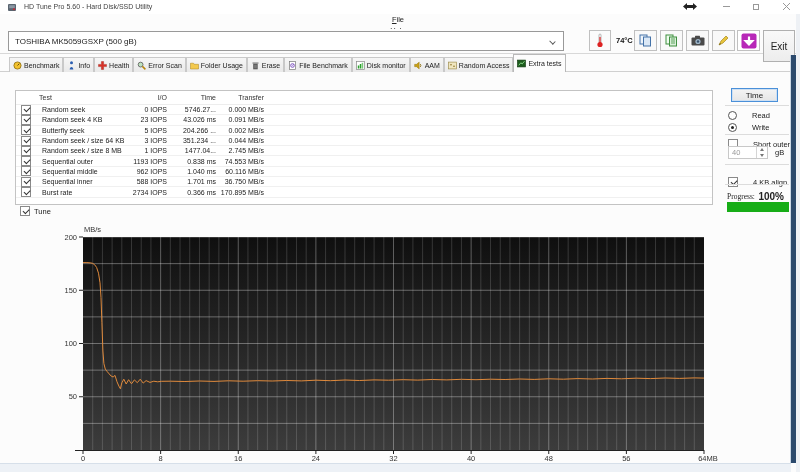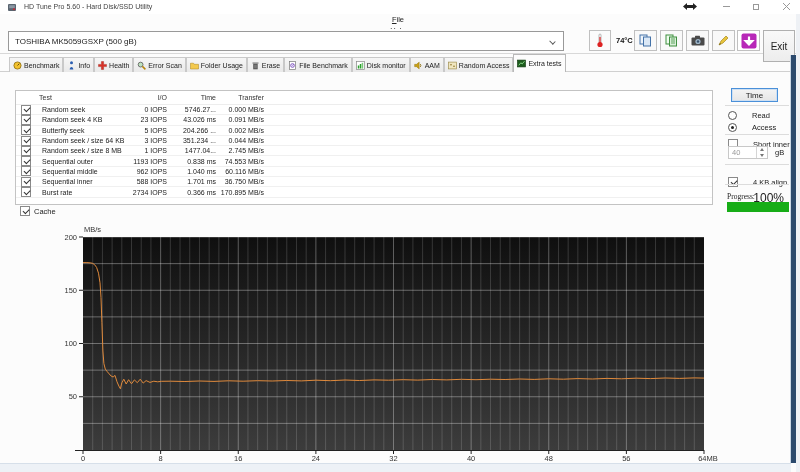--- a/index.html
+++ b/index.html
@@ -57,21 +57,21 @@
   .radio { width:9px; height:9px; border:1px solid #555; border-radius:50%; background:#fff; position:relative; flex:none; }
   .radio.selected::after { content:''; position:absolute; left:2px; top:2px; width:3px; height:3px; border-radius:50%; background:#222; }
   .spin-row { position:absolute; left:3px; top:74px; display:flex; align-items:center; }
   .spin-box { width:40px; height:13px; border:1px solid #c8c8c8; background:#fff; color:#999; display:flex; align-items:center; padding-left:3px; position:relative; font-size:7.5px; }
   .spin-arrows { position:absolute; right:0; top:0; width:11px; height:11px; border-left:1px solid #d5d5d5; display:flex; flex-direction:column; }
   .spin-up,.spin-down { flex:1; display:flex; align-items:center; justify-content:center; }
   .tri-up { width:0; height:0; border-left:2.5px solid transparent; border-right:2.5px solid transparent; border-bottom:3px solid #777; }
   .tri-down { width:0; height:0; border-left:2.5px solid transparent; border-right:2.5px solid transparent; border-top:3px solid #777; }
   .gb-label { margin-left:7px; }
   .progress-label { position:absolute; left:2px; top:120px;font-family:Liberation Serif, serif; }
-  .progress-value { position:absolute; right:6px; top:119px; font-weight:normal; font-size:12px; }
+  .progress-value { position:absolute; right:6px; top:119px; font-weight:bold; font-size:10px; }
   .progress-bar { position:absolute; left:2px; top:130px; width:62px; height:10px; background:#fff; }
   .progress-fill { height:100%; }
 
   .graphsvg { position:absolute; left:0; top:218px; }
 
   .edge-right-light { position:absolute; left:790px; top:55px; width:1px; height:408px; background:#c9d6e4; }
   .edge-right-dark { position:absolute; left:791px; top:55px; width:5px; height:408px; background:#2c4a6d; }
   .edge-right-outer { position:absolute; left:796px; top:14px; width:4px; height:458px; background:#eef1f5; }
   .edge-bottom { position:absolute; left:0; top:463px; width:791px; height:9px; background:#edf1f6; border-top:1px solid #d6dfe9; }
 
@@ -329,21 +329,21 @@
           <span class="checkbox checked"></span>
           <span class="lbl">Burst rate</span>
         </span>
         <span class="c-io">2734 IOPS</span>
         <span class="c-time">0.366 ms</span>
         <span class="c-transfer">170.895 MB/s</span>
       </div>
     </div>
   <div class="cache-row">
     <span class="checkbox checked" id="cachebox"></span>
-    <span>Cache</span>
+    <span>Tune</span>
   </div>
 </div>
 
 <svg class="graphsvg" width="740" height="250" id="graph">
     <defs>
       <linearGradient id="bg" x1="0" y1="0" x2="0" y2="1">
         <stop offset="0" stop-color="#0f0f0f"></stop>
         <stop offset="1" stop-color="#3c3c3c"></stop>
       </linearGradient>
     </defs>
@@ -452,26 +452,26 @@
 
 <div class="rpanel">
   <button class="start-btn">Time</button>
   <div class="sep" style="top:33px"></div>
   <div class="radio-row" style="top:37px">
     <span class="radio" id="radio-read"></span>
     <span>Read</span>
   </div>
   <div class="radio-row" style="top:49px">
     <span class="radio selected" id="radio-write"></span>
-    <span>Access</span>
+    <span>Write</span>
   </div>
   <div class="sep" style="top:62px"></div>
   <div class="check-row" style="top:66px">
     <span class="checkbox" id="shortstroke-box"></span>
-    <span>Short inner</span>
+    <span>Short outer</span>
   </div>
   <div class="spin-row">
     <div class="spin-box">
       <span>40</span>
       <span class="spin-arrows">
         <span class="spin-up">
             <span class="tri-up"></span>
           </span>
         <span class="spin-down">
             <span class="tri-down"></span>

